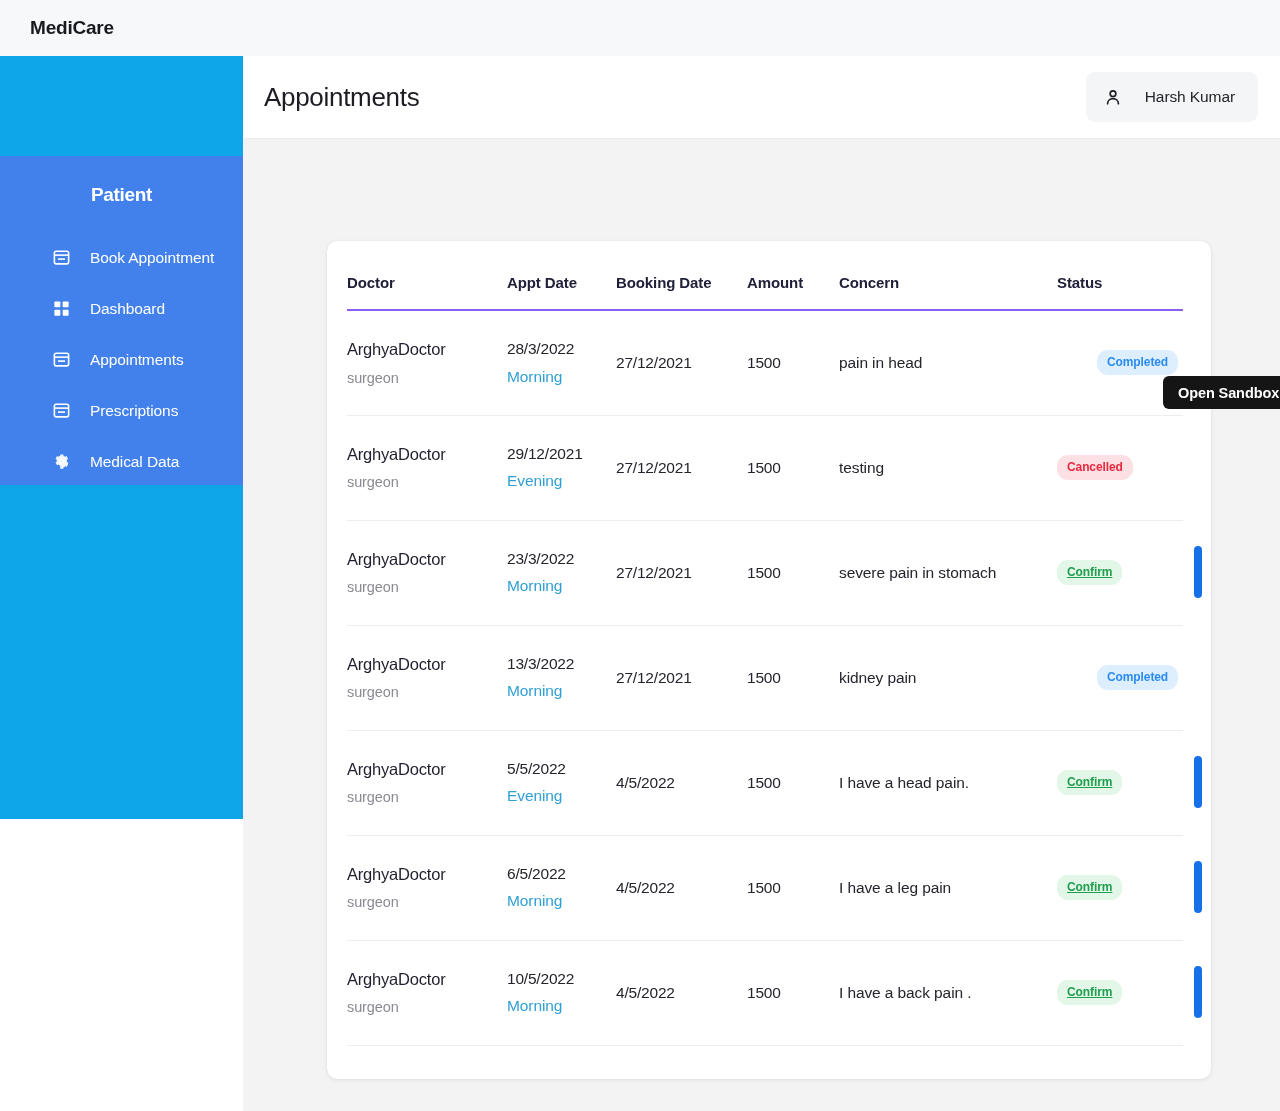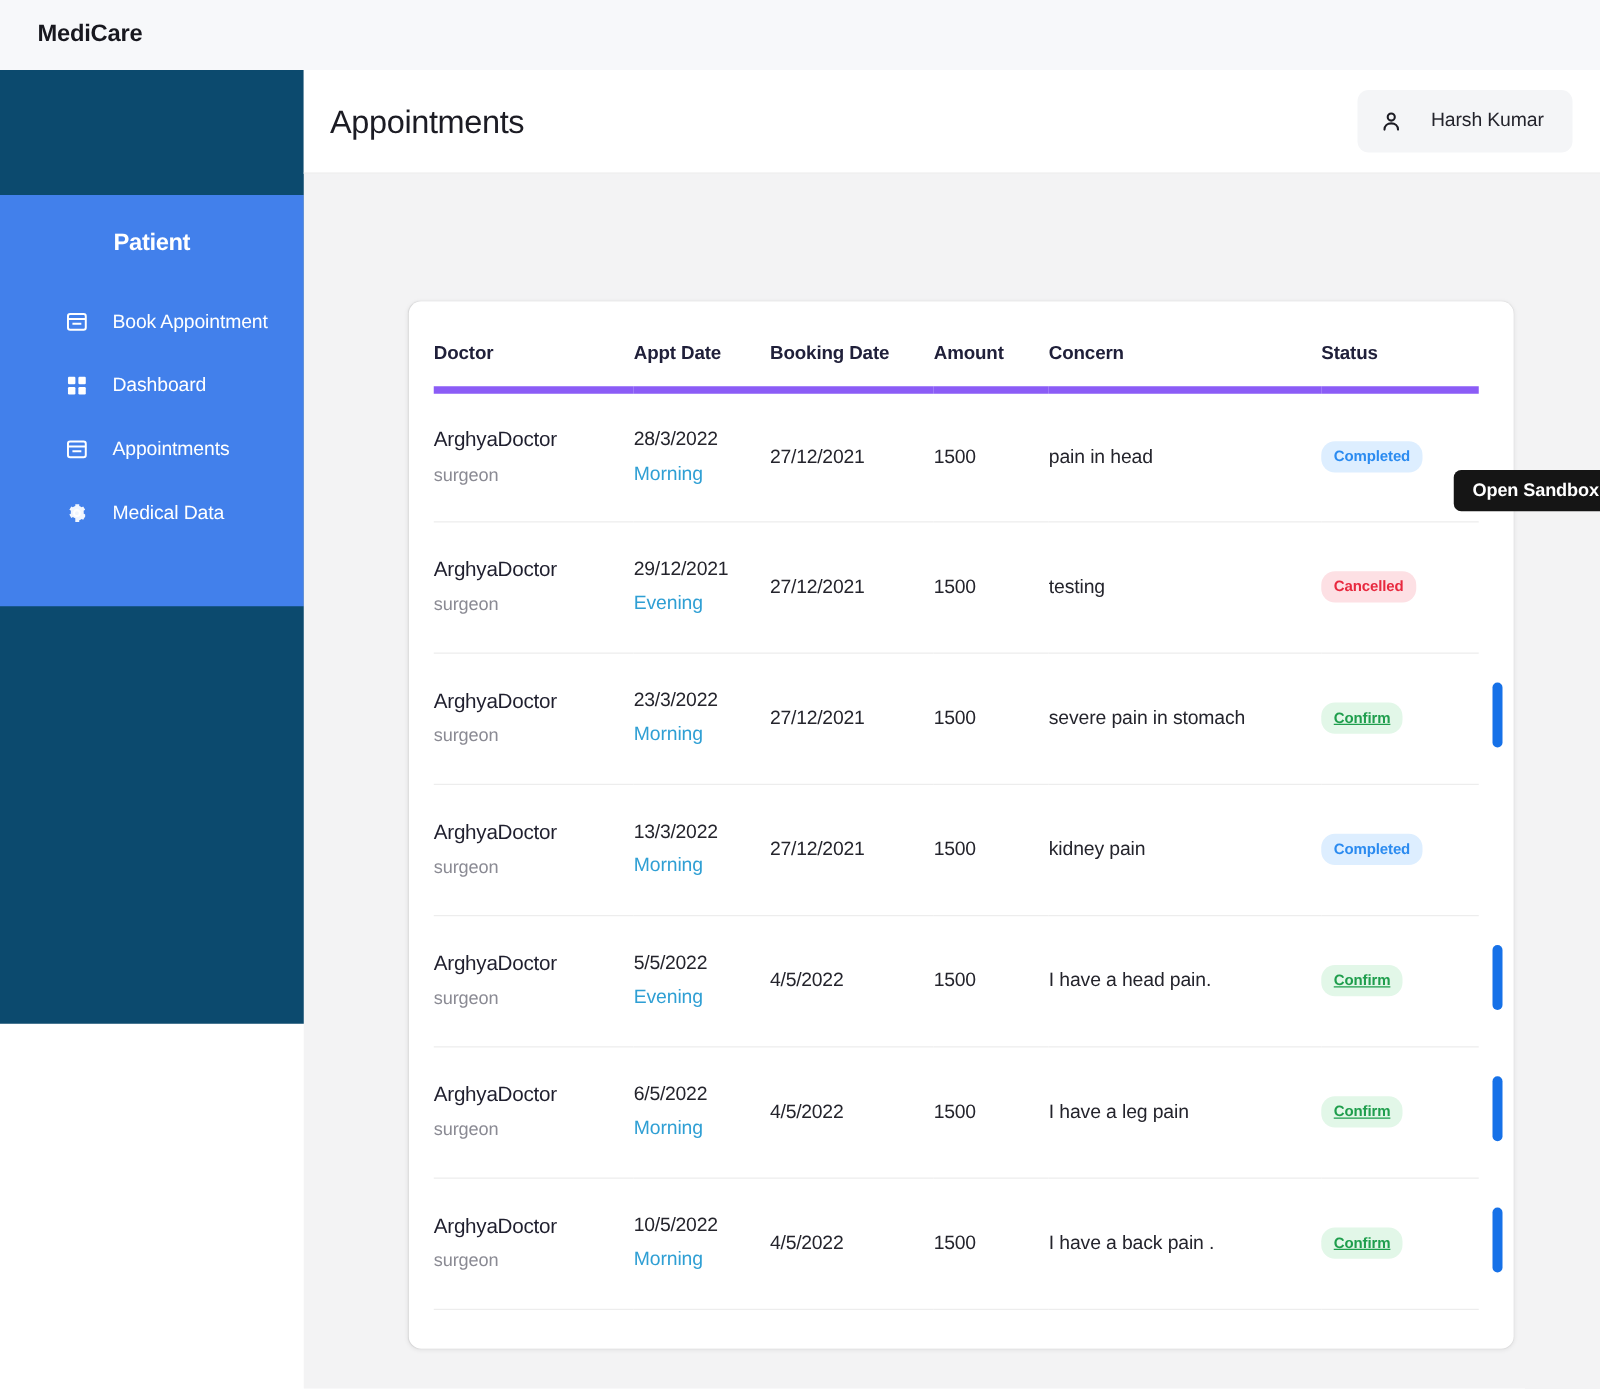--- a/index.html
+++ b/index.html
@@ -9,21 +9,21 @@
     height: 1111px;
     background: #ffffff;
     font-family: "Liberation Sans", sans-serif;
     overflow: hidden;
   }
 
   .app {
     position: relative;
     width: 1280px;
     height: 819px;
-    background: #0c4a6e;
+    background: #0ea5e9;
   }
 
   
   .topbar {
     position: absolute;
     left: 0; top: 0;
     width: 1280px; height: 56px;
     background: #f7f8fa;
     display: flex;
     align-items: center;
@@ -140,21 +140,21 @@
     width: 836px;
     border-collapse: collapse;
     table-layout: fixed;
   }
   table.appts th {
     text-align: left;
     font-size: 15px;
     font-weight: bold;
     color: #20203a;
     padding: 20px 0 18px 0;
-    border-bottom: 6px solid #8b5cf6;
+    border-bottom: 2px solid #8b5cf6;
     letter-spacing: -0.1px;
   }
   table.appts td {
     padding: 0;
     border-bottom: 1px solid #ededed;
     height: 105px;
     vertical-align: middle;
   }
   tr.appt-row:last-child td { border-bottom: 1px solid #ededed; }
 
@@ -203,21 +203,21 @@
 
   .badge {
     display: inline-block;
     font-size: 12px;
     font-weight: bold;
     padding: 5px 10px 6px 10px;
     border-radius: 11px;
     letter-spacing: -0.1px;
     white-space: nowrap;
   }
-  .badge.completed { background: #ddeeff; color: #2b8bf0; }
+  .badge.completed { background: #ddeeff; color: #2b8bf0; margin-left: 40px; }
   .badge.cancelled { background: #fde0e4; color: #e8293f; }
   .badge.confirm   { background: #e2f7e8; color: #1f9e4d; text-decoration: underline; }
 
   
   .action-bar {
     position: absolute;
     width: 8px;
     height: 52px;
     background: #1671e8;
     border-radius: 4px;
@@ -280,20 +280,30 @@
             <svg width="19" height="19" viewBox="0 0 24 24" fill="none" stroke="currentColor" stroke-width="2">
               <rect x="3" y="4" width="18" height="16" rx="2.2"></rect>
               <line x1="3" y1="9" x2="21" y2="9"></line>
               <line x1="7.5" y1="14" x2="16.5" y2="14"></line>
             </svg>
           </span>
           <span class="nav-label">Appointments</span>
         </div>
         <div class="nav-item">
           <span class="nav-icon">
+            <svg width="19" height="19" viewBox="0 0 24 24" fill="none" stroke="currentColor" stroke-width="2">
+              <rect x="3" y="4" width="18" height="16" rx="2.2"></rect>
+              <line x1="3" y1="9" x2="21" y2="9"></line>
+              <line x1="7.5" y1="14" x2="16.5" y2="14"></line>
+            </svg>
+          </span>
+          <span class="nav-label">Prescriptions</span>
+        </div>
+        <div class="nav-item">
+          <span class="nav-icon">
             <svg width="19" height="19" viewBox="0 0 24 24" fill="currentColor">
               <path d="M12 8.2a3.8 3.8 0 1 0 0 7.6 3.8 3.8 0 0 0 0-7.6zm0 5.8a2 2 0 1 1 0-4 2 2 0 0 1 0 4z"></path>
               <path d="M20.4 13.3l-1.6-.9a6.9 6.9 0 0 0 0-2.8l1.6-.9-2-3.5-1.6.9a7 7 0 0 0-2.4-1.4V3h-4v1.7a7 7 0 0 0-2.4 1.4l-1.6-.9-2 3.5 1.6.9a6.9 6.9 0 0 0 0 2.8l-1.6.9 2 3.5 1.6-.9a7 7 0 0 0 2.4 1.4V21h4v-1.7a7 7 0 0 0 2.4-1.4l1.6.9 2-3.5z" opacity="0.92"></path>
             </svg>
           </span>
           <span class="nav-label">Medical Data</span>
         </div>
       </div>
   </div>
 

